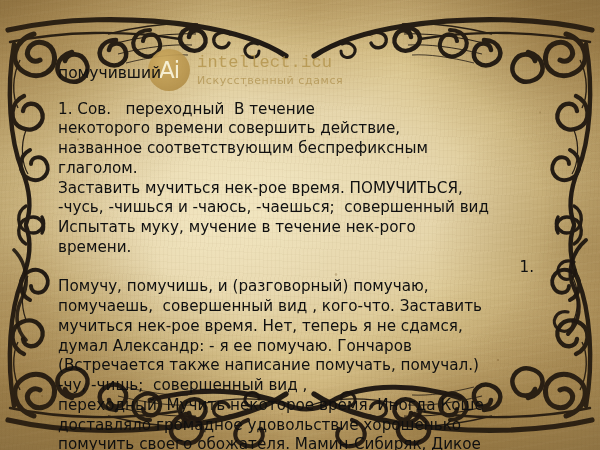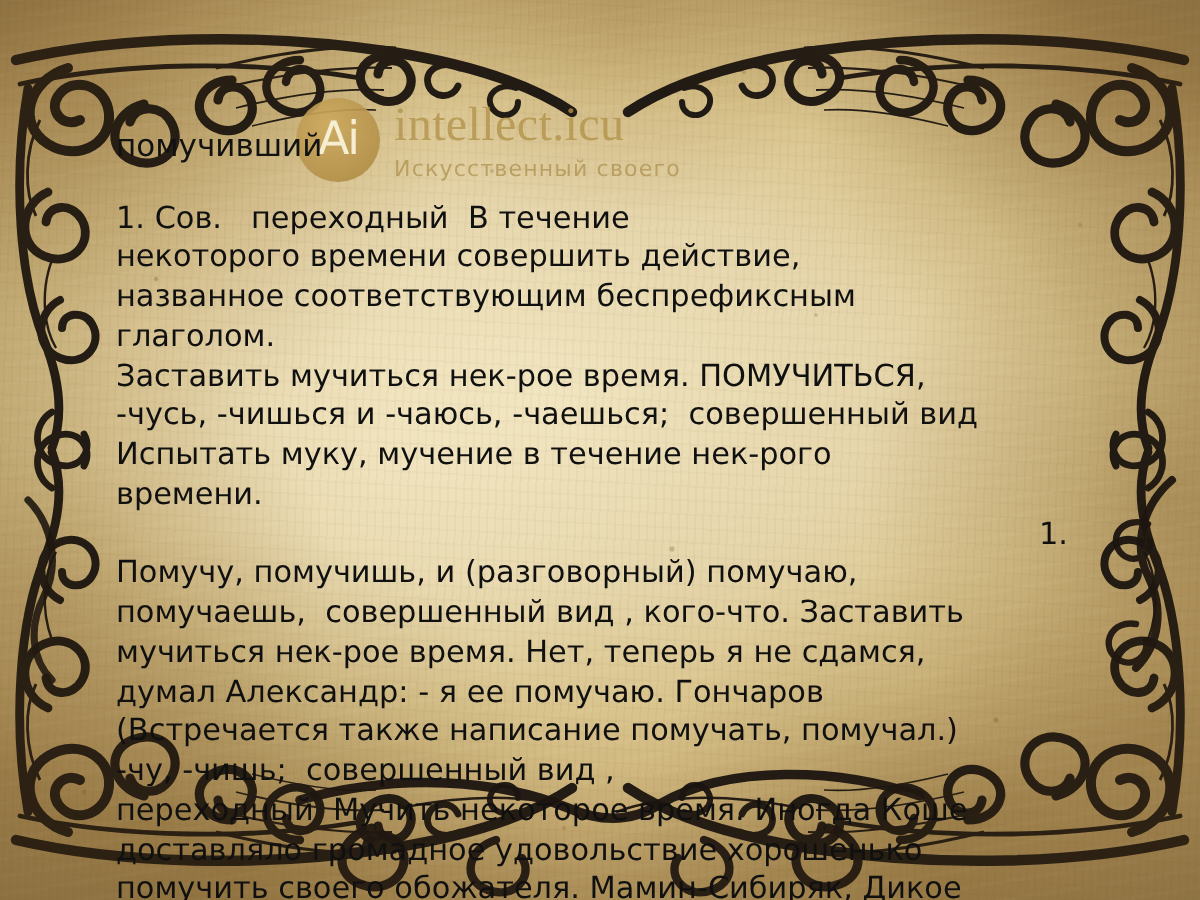--- a/index.html
+++ b/index.html
@@ -89,22 +89,22 @@
   .wm-badge-glyph {
     font-family: "DejaVu Sans", sans-serif;
     font-size: 23px;
     font-weight: 400;
     color: rgba(250,244,220,0.93);
     letter-spacing: -1px;
     line-height: 1;
   }
   .wm-text { display: flex; flex-direction: column; line-height: 1; }
   .wm-title {
-    font-family: Liberation Serif, serif;
-    font-size: 24px;
+    font-family: Liberation Mono, monospace;
+    font-size: 17px;
     color: rgba(178,146,74,0.80);
     letter-spacing: 0.2px;
   }
   .wm-sub {
     font-family: "DejaVu Sans", sans-serif;
     font-size: 11px;
     color: rgba(176,148,82,0.80);
     letter-spacing: 0.6px;
     margin-top: 4px;
   }
@@ -204,21 +204,21 @@
   </div>
 
   <div class="bg-layer bg-vignette"></div>
 
   <div id="watermark">
     <div class="wm-badge">
       <span class="wm-badge-glyph">Ai</span>
     </div>
     <div class="wm-text">
       <span class="wm-title">intellect.icu</span>
-      <span class="wm-sub">Искусственный  своего</span>
+      <span class="wm-sub">Искусственный  сдамся</span>
     </div>
   </div>
 
   <div id="content">
     <div id="heading">помучивший</div>
     <div id="body-text"><span style="display: block;">1. Сов.   переходный  В течение</span><span style="display: block;">некоторого времени совершить действие,</span><span style="display: block;">названное соответствующим беспрефиксным</span><span style="display: block;">глаголом.</span><span style="display: block;">Заставить мучиться нек-рое время. ПОМУЧИТЬСЯ,</span><span style="display: block;">-чусь, -чишься и -чаюсь, -чаешься;  совершенный вид</span><span style="display: block;">Испытать муку, мучение в течение нек-рого</span><span style="display: block;">времени.</span><span class="align-right">1.</span><span style="display: block;">Помучу, помучишь, и (разговорный) помучаю,</span><span style="display: block;">помучаешь,  совершенный вид , кого-что. Заставить</span><span style="display: block;">мучиться нек-рое время. Нет, теперь я не сдамся,</span><span style="display: block;">думал Александр: - я ее помучаю. Гончаров</span><span style="display: block;">(Встречается также написание помучать, помучал.)</span><span class="align-center-ish">-чу, -чишь;  совершенный вид ,</span><span style="display: block;">переходный  Мучить некоторое время. Иногда Коше</span><span style="display: block;">доставляло громадное удовольствие хорошенько</span><span style="display: block;">помучить своего обожателя. Мамин-Сибиряк, Дикое</span></div>
   </div>
 
 </div>
 

